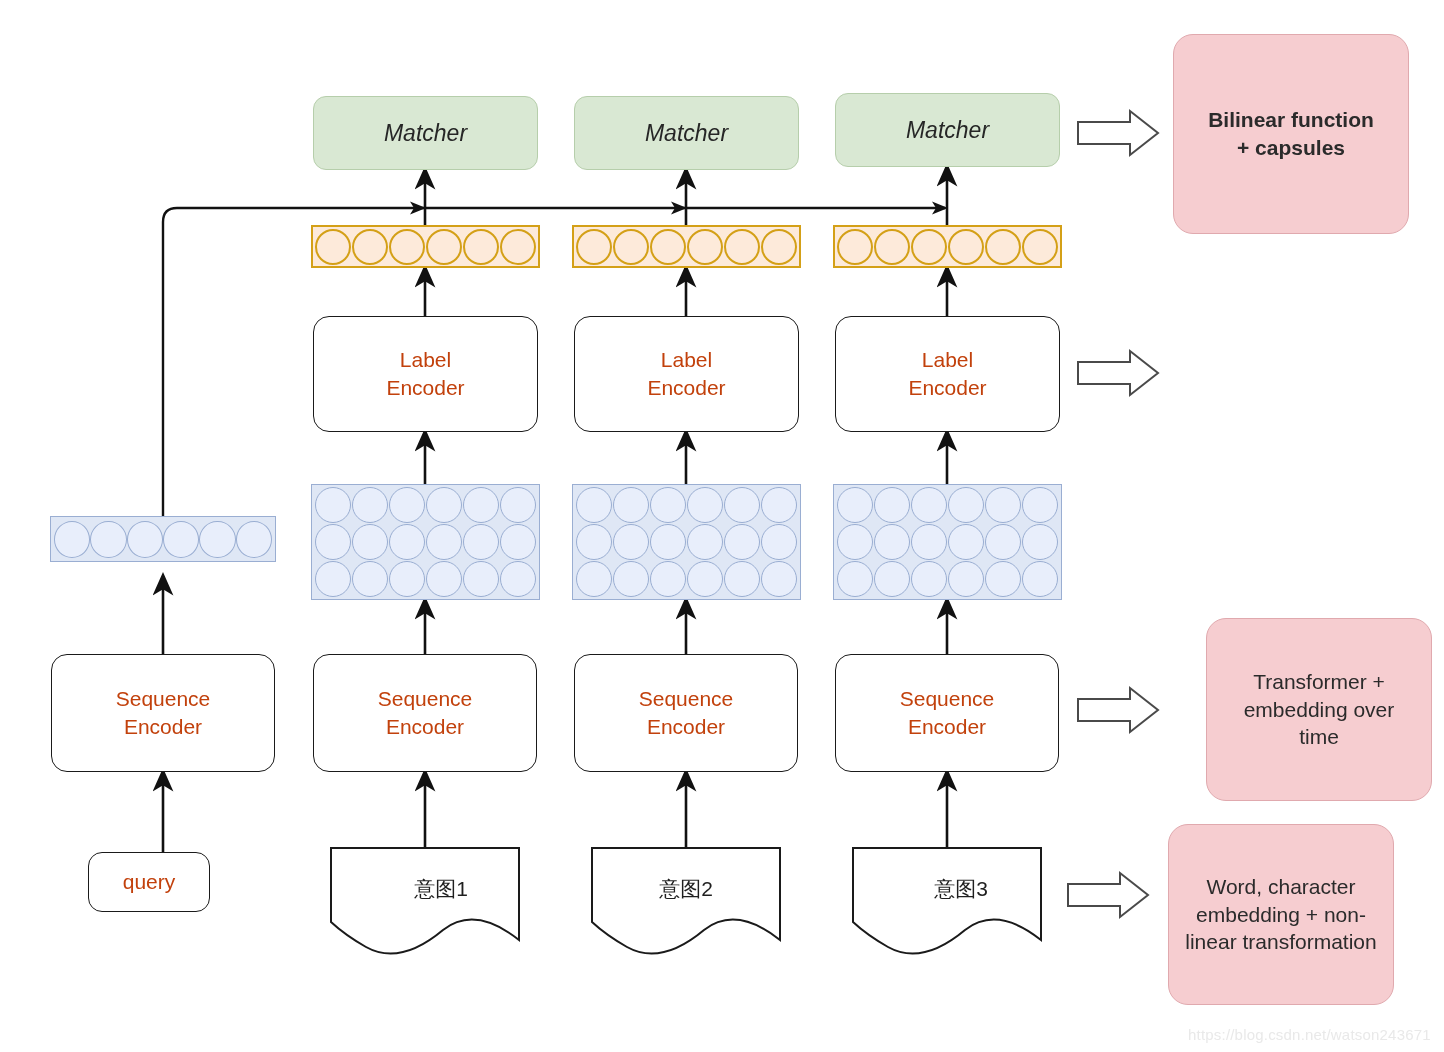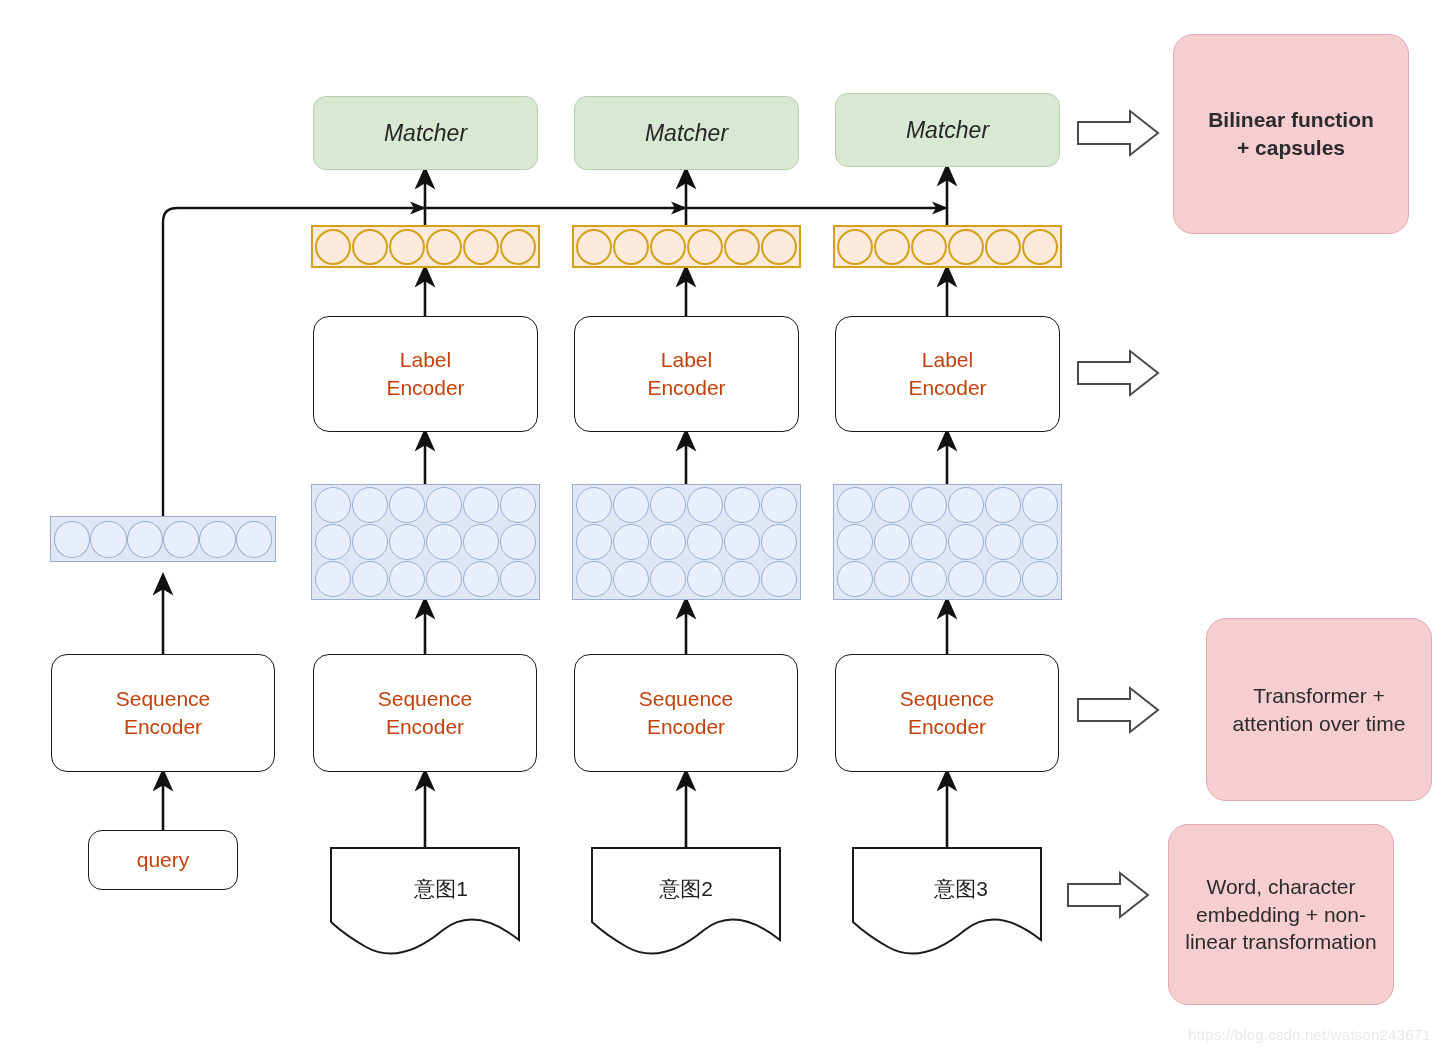--- a/index.html
+++ b/index.html
@@ -324,37 +324,37 @@
   </div>
   <div class="node box-plain" style="left:574px; top:654px; width:224px; height:118px; flex-direction:column;">
     <span>Sequence</span>
     <span>Encoder</span>
   </div>
   <div class="node box-plain" style="left:835px; top:654px; width:224px; height:118px; flex-direction:column;">
     <span>Sequence</span>
     <span>Encoder</span>
   </div>
 
-  <div class="node box-plain box-query" style="left:88px; top:830px; width:150px; height:60px;">
+  <div class="node box-plain box-query" style="left:88px; top:852px; width:122px; height:60px;">
     <span>query</span>
   </div>
 
   <div class="doc-label" style="left:331px; top:875px; width:188px;margin-left:16px;">意图1</div>
   <div class="doc-label" style="left:592px; top:875px; width:188px;">意图2</div>
   <div class="doc-label" style="left:853px; top:875px; width:216px;">意图3</div>
 
   <div class="node box-pink" style="left:1173px; top:34px; width:236px; height:200px; flex-direction:column;font-weight:bold;">
     <span>Bilinear function</span>
     <span>+ capsules</span>
   </div>
 
 
   <div class="node box-pink" style="left:1170px; top:618px; width:226px; height:183px; flex-direction:column;margin-left:36px;">
     <span>Transformer +</span>
-    <span>attention over time</span>
+    <span>embedding over time</span>
   </div>
 
   <div class="node box-pink" style="left:1168px; top:824px; width:226px; height:181px; flex-direction:column;">
     <span>Word, character</span>
     <span>embedding + non-</span>
     <span>linear transformation</span>
   </div>
 
   <div class="watermark" style="left:1188px; top:1026px;">https://blog.csdn.net/watson243671</div>
 

